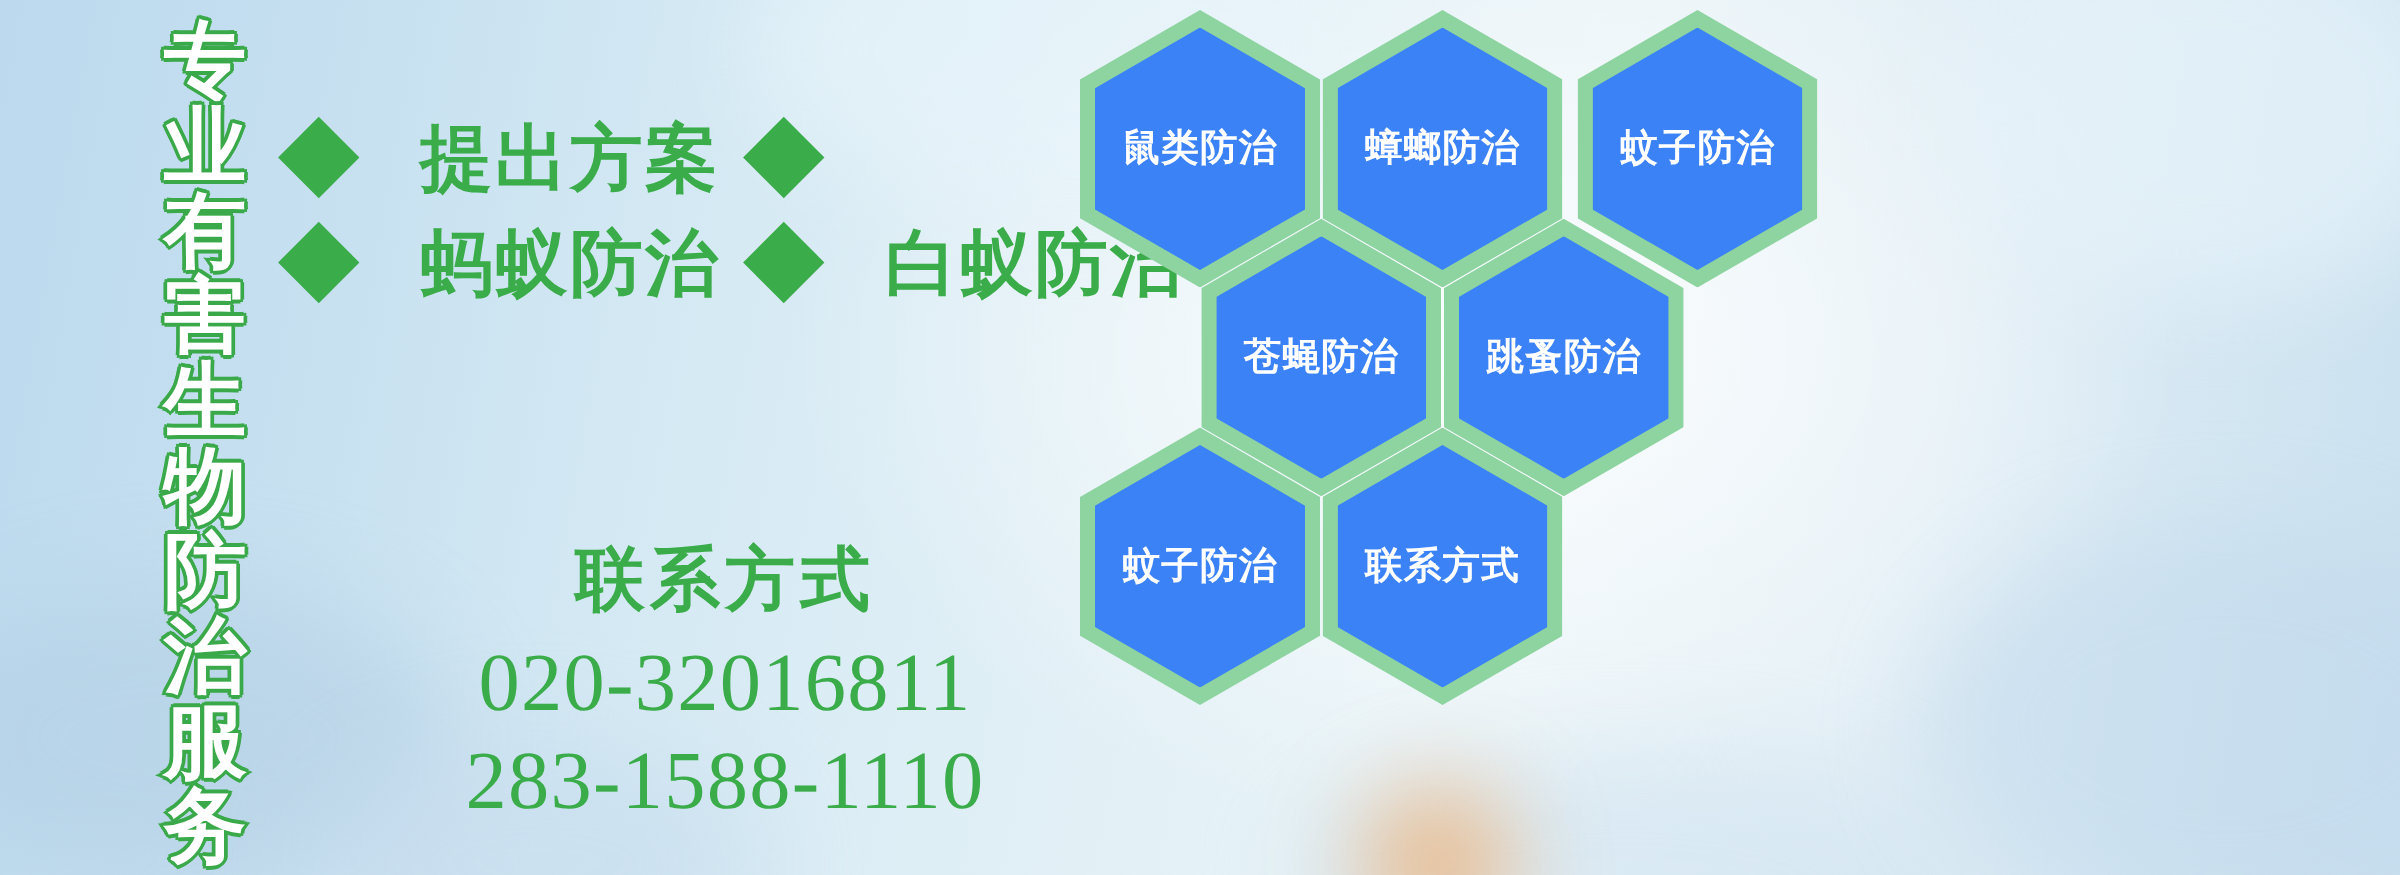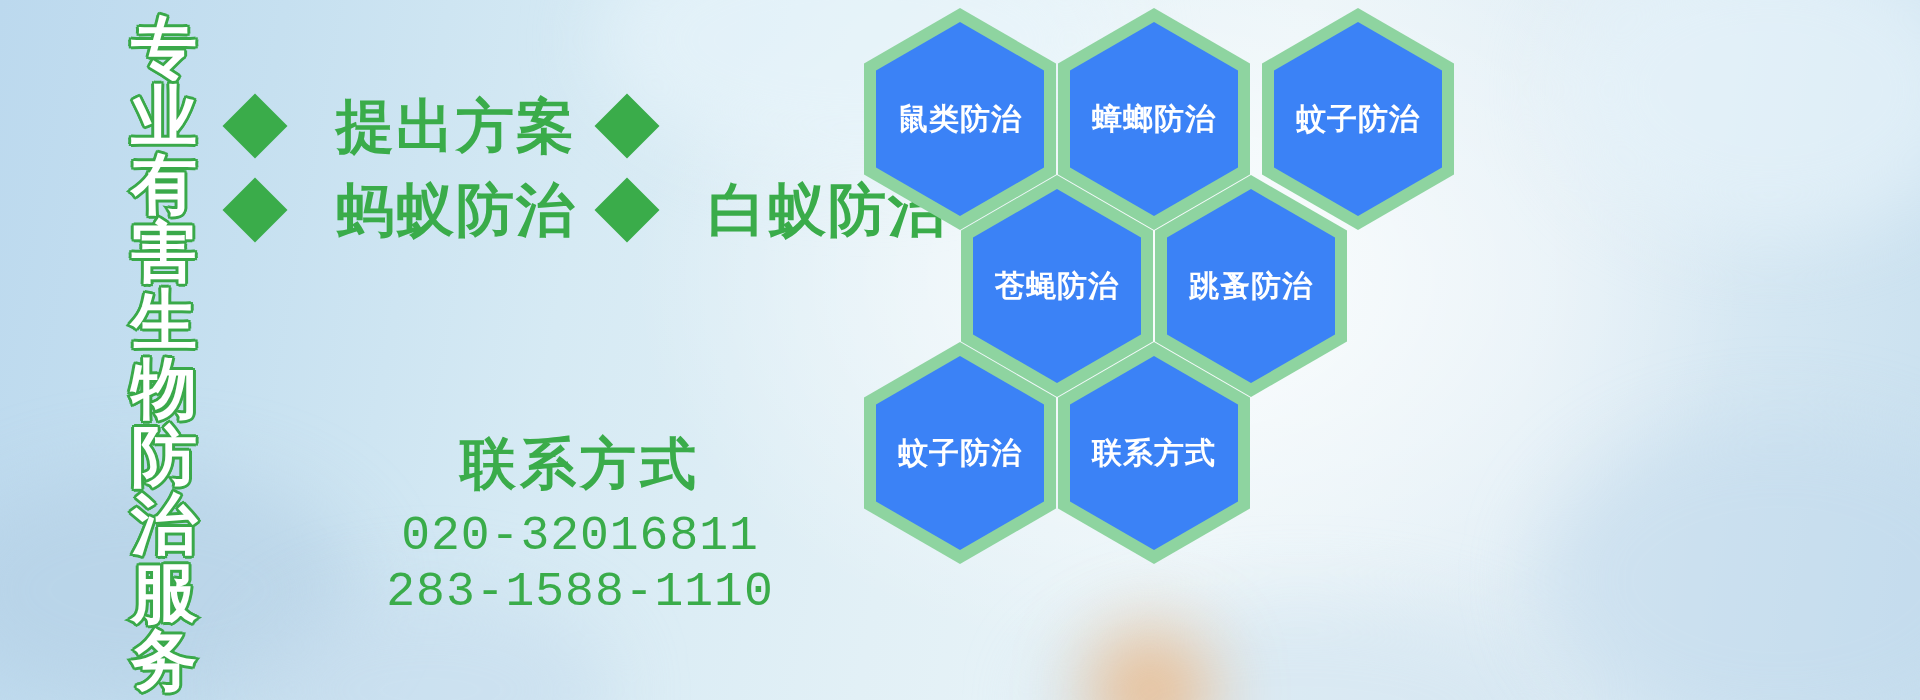--- a/index.html
+++ b/index.html
@@ -111,26 +111,26 @@
   #contact-title {
     font-size: 56px;
     font-weight: 700;
     color: #3aac4a;
     letter-spacing: 4px;
     line-height: 1.05;
     margin-bottom: 14px;
     margin-top: 40px;
   }
   .contact-phone {
-    font-size: 48px;
+    font-size: 66px;
     font-weight: 400;
     color: #3aac4a;
     letter-spacing: 1px;
     line-height: 1.18;
-    font-family: Liberation Mono, monospace;
+    font-family: Liberation Serif, serif;
   }
 
   
   #hex-grid {
     position: absolute;
     left: 862px;
     top: 0px;
     width: 600px;
     height: 560px;
   }

